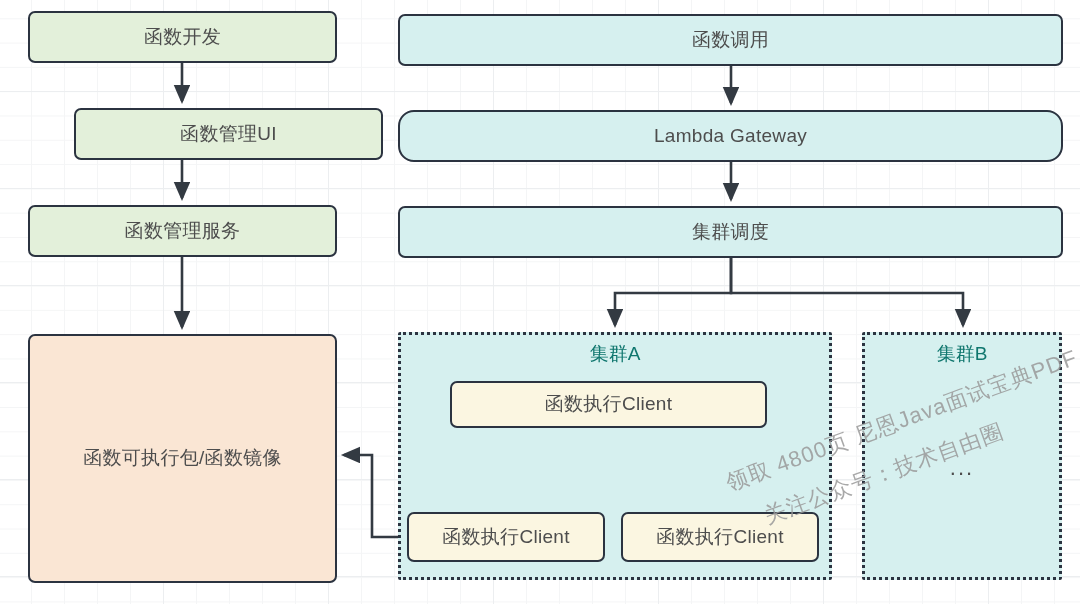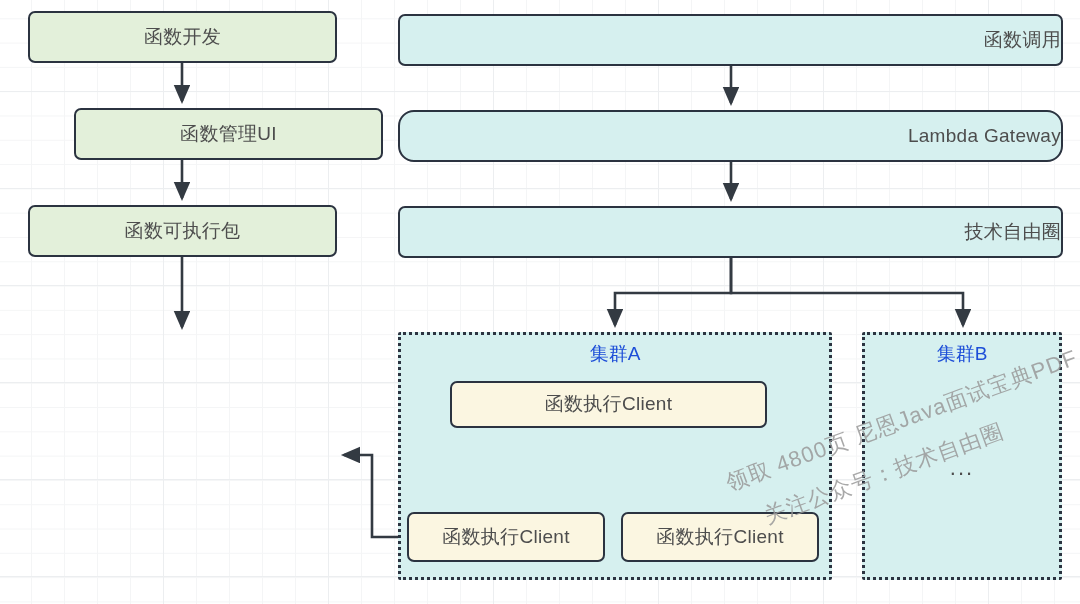--- a/index.html
+++ b/index.html
@@ -29,37 +29,37 @@
     border-radius:7px;
     display:flex;align-items:center;justify-content:center;
     color:#4d4d4d;
     font-size:19px;
     letter-spacing:.3px;
     line-height:1.2;
     text-align:center;
     white-space:nowrap;
   }
   .green{background:#e3f0da;}
-  .blue{background:#d6f0ef;justify-content:flex-end;}
+  .blue{background:#d6f0ef;}
   .orange{background:#fae6d4;}
   .cream{background:#fbf6e1;}
 
   .cluster{
     position:absolute;
     box-sizing:border-box;
     border:3px dotted #2b3340;
     background:#d6f0ef;
     border-radius:2px;
   }
   .cluster-title{
     position:absolute;
     left:0;right:0;top:6px;
     text-align:center;
     font-size:19px;
-    color:#1d4ed8;
+    color:#0f766e;
     white-space:nowrap;
   }
   .ellipsis{
     position:absolute;
     left:0;right:0;
     text-align:center;
     font-size:22px;
     color:#4d4d4d;
     letter-spacing:2px;
   }
@@ -111,34 +111,37 @@
 
   <div class="node green" style="left:28px;top:11px;width:309px;height:52px;">
     <span>函数开发</span>
   </div>
 
   <div class="node green" style="left:28px;top:108px;width:309px;height:52px;margin-left:46px;">
     <span>函数管理UI</span>
   </div>
 
   <div class="node green" style="left:28px;top:205px;width:309px;height:52px;">
-    <span>函数可执行包</span>
+    <span>函数管理服务</span>
   </div>
 
+  <div class="node orange" style="left:28px;top:334px;width:309px;height:249px;">
+    <span>函数可执行包/函数镜像</span>
+  </div>
 
   <div class="node blue" style="left:398px;top:14px;width:665px;height:52px;">
     <span>函数调用</span>
   </div>
 
   <div class="node blue" style="left:398px;top:110px;width:665px;height:52px;border-radius:16px;">
     <span>Lambda Gateway</span>
   </div>
 
   <div class="node blue" style="left:398px;top:206px;width:665px;height:52px;">
-    <span>技术自由圈</span>
+    <span>集群调度</span>
   </div>
 
   <div class="cluster" style="left:398px;top:332px;width:434px;height:248px;">
     <div class="cluster-title">集群A</div>
   </div>
 
   <div class="node cream" style="left:450px;top:381px;width:317px;height:47px;">
     <span>函数执行Client</span>
   </div>
 

